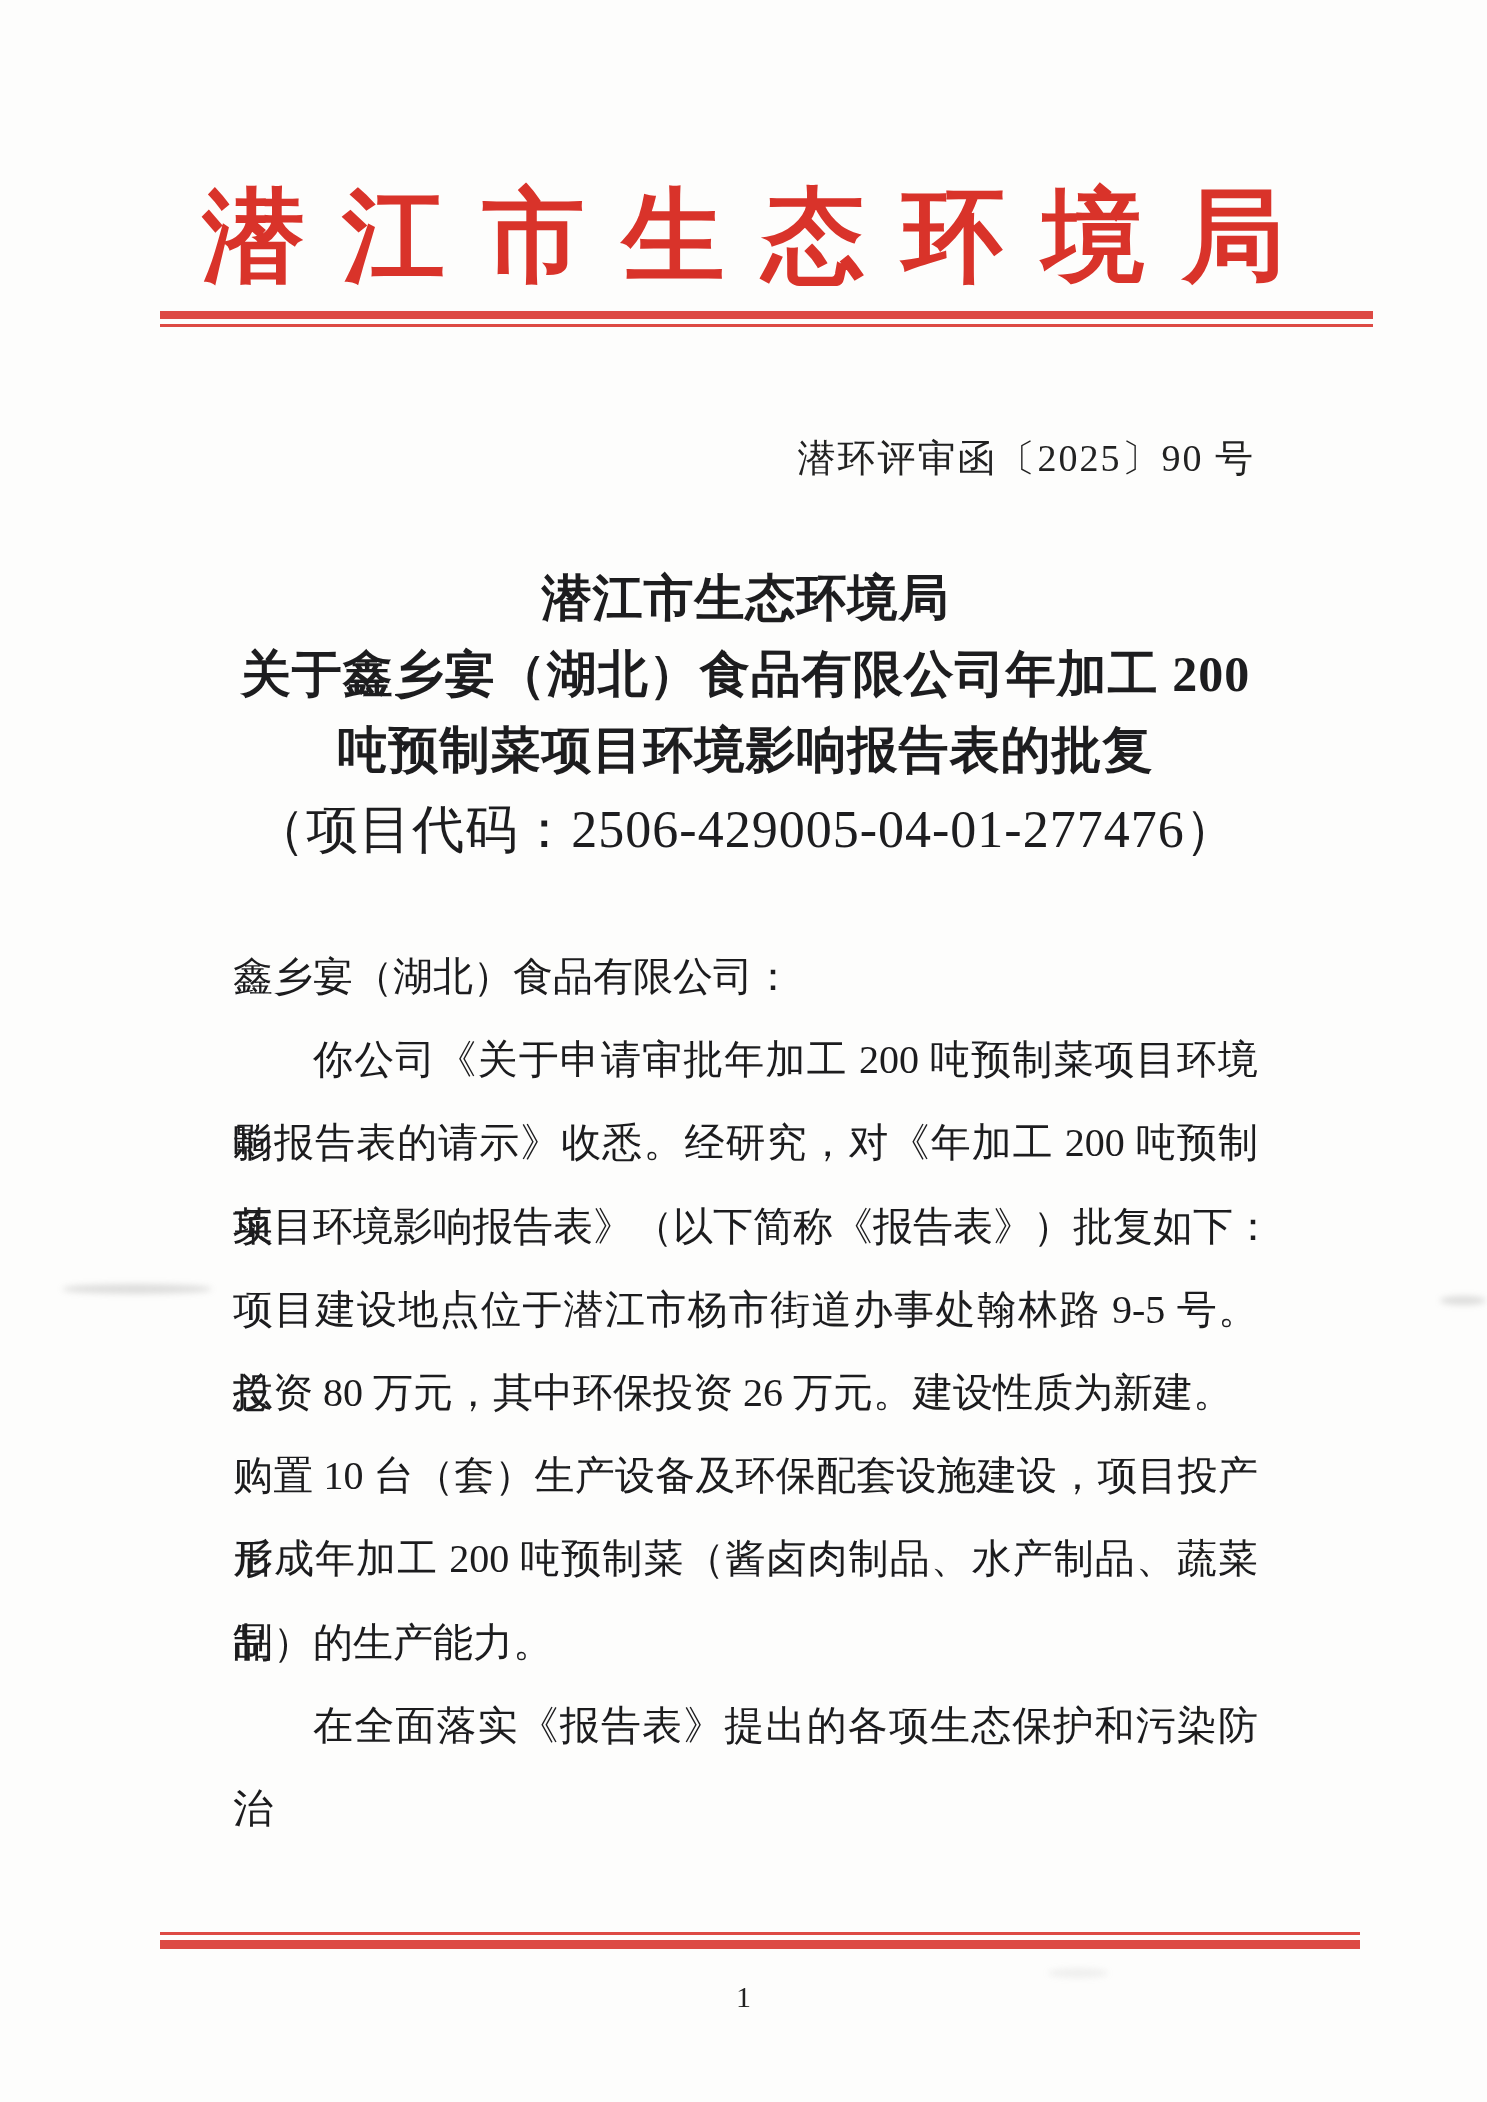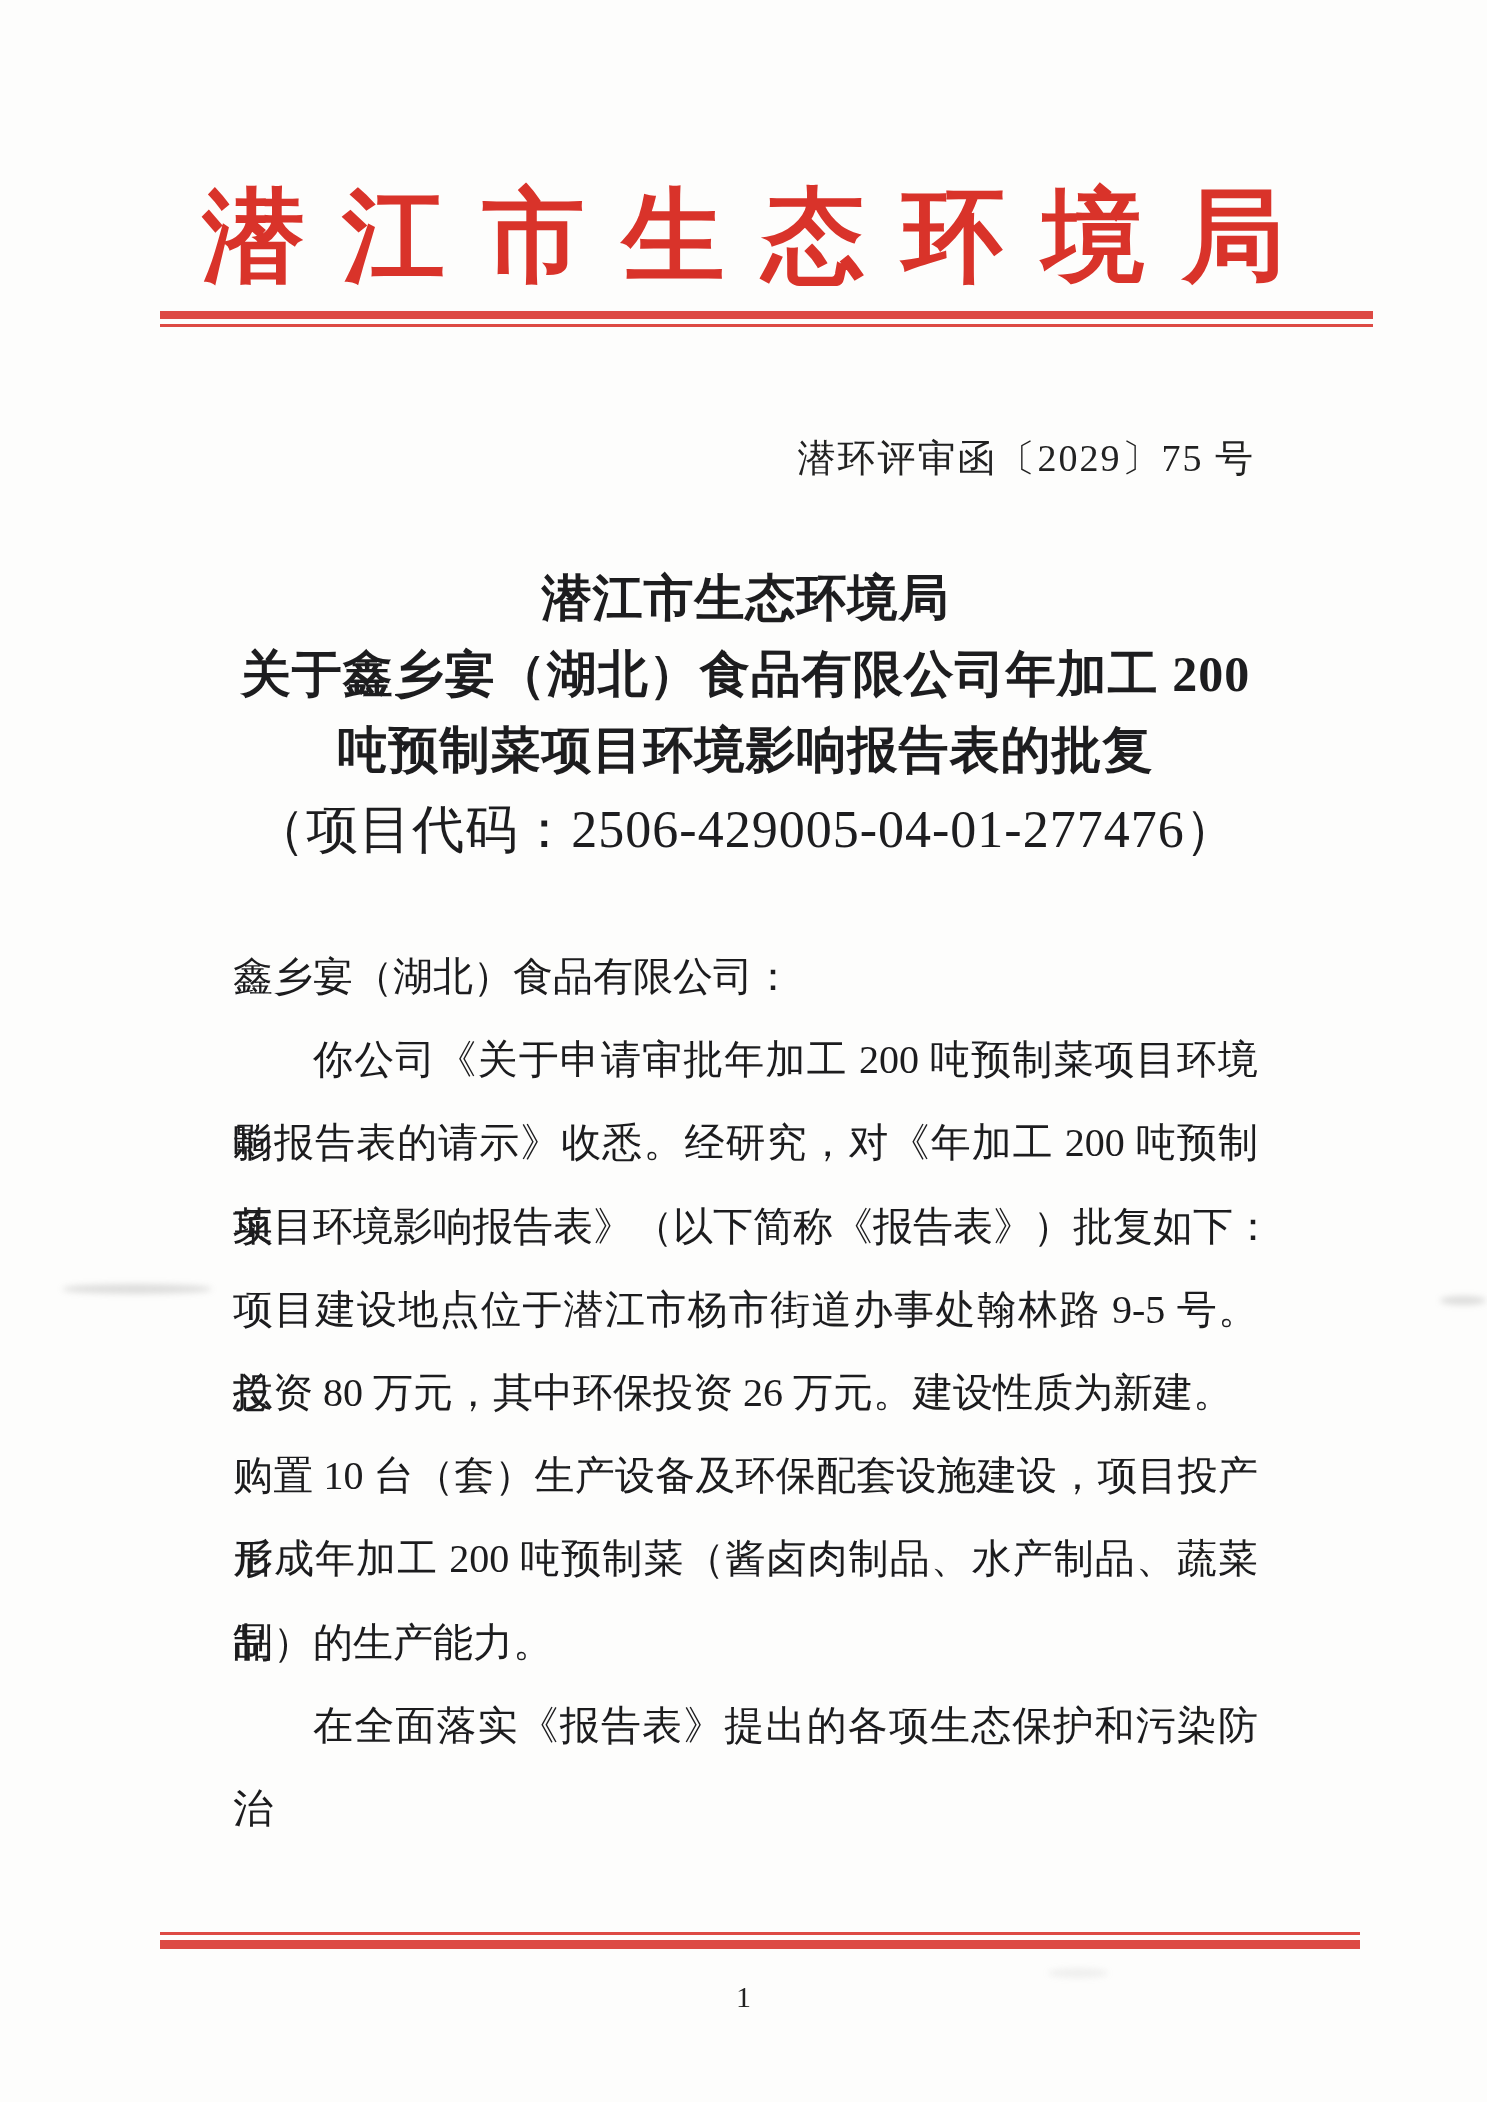--- a/index.html
+++ b/index.html
@@ -121,21 +121,21 @@
 </style>
 </head>
 <body>
 
 <div class="page">
 
   <div class="letterhead-title">潜江市生态环境局</div>
   <div class="rule header-rule-thick"></div>
   <div class="rule header-rule-thin"></div>
 
-  <div class="doc-number">潜环评审函〔2029〕75 号</div>
+  <div class="doc-number">潜环评审函〔2025〕90 号</div>
 
   <div class="doc-title">
     <div class="t-line">潜江市生态环境局</div>
     <div class="t-line">关于鑫乡宴（湖北）食品有限公司年加工 200</div>
     <div class="t-line">吨预制菜项目环境影响报告表的批复</div>
     <div class="project-code">（项目代码：2506-429005-04-01-277476）</div>
   </div>
 
   <div class="doc-body">
     <div class="line">鑫乡宴（湖北）食品有限公司：</div>

